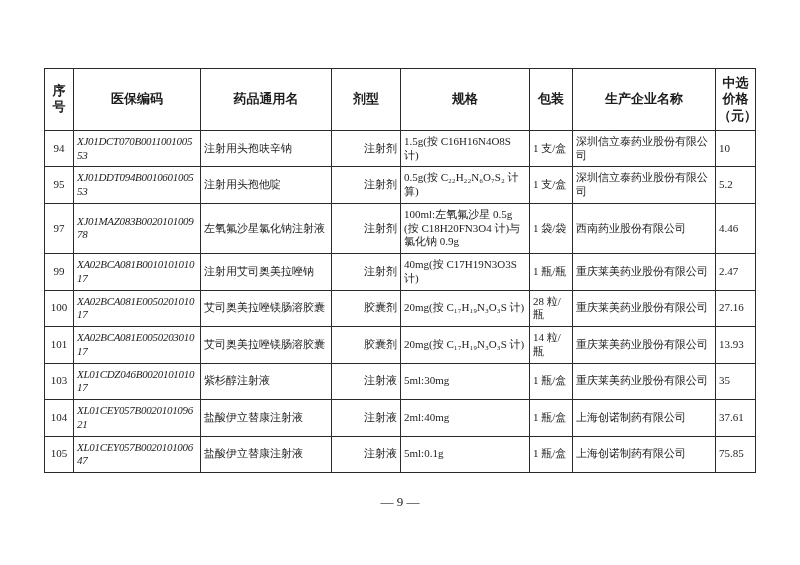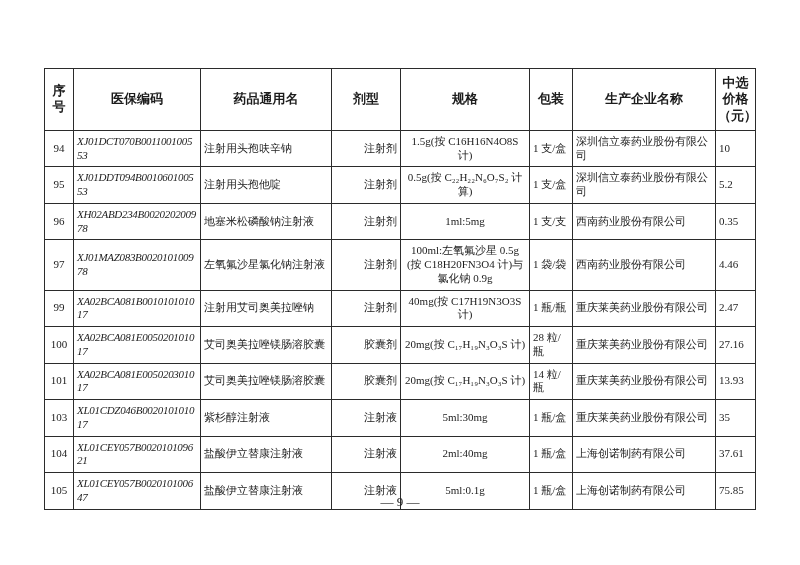--- a/index.html
+++ b/index.html
@@ -51,21 +51,21 @@
   col.c-form  { width: 69px; }
   col.c-spec  { width: 129px; }
   col.c-pack  { width: 43px; }
   col.c-mfr   { width: 143px; }
   col.c-price { width: 40px; }
 
   td.cell-seq   { text-align: center; }
   td.cell-code  { font-size: 10px; letter-spacing: -0.3px; text-align: left; font-style: italic; }
   td.cell-name  { text-align: left; }
   td.cell-form  { text-align: right; }
-  td.cell-spec  { font-size: 10.5px; text-align: center; }
+  td.cell-spec  { font-size: 10.5px; text-align: left; }
   td.cell-pack  { text-align: left; font-size: 10.5px; }
   td.cell-price { font-size: 10.5px; }
 
   .page-number {
     position: absolute;
     left: 0;
     right: 0;
     top: 494px;
     text-align: center;
     font-size: 13px;
@@ -115,30 +115,20 @@
           <td class="cell-seq">95</td>
           <td class="cell-code">XJ01DDT094B001060100553</td>
           <td class="cell-name">注射用头孢他啶</td>
           <td class="cell-form">注射剂</td>
           <td class="cell-spec">0.5g(按 C₂₂H₂₂N₆O₇S₂ 计算)</td>
           <td class="cell-pack">1 支/盒</td>
           <td class="cell-manufacturer">深圳信立泰药业股份有限公司</td>
           <td class="cell-price">5.2</td>
         </tr>
         <tr>
-          <td class="cell-seq">96</td>
-          <td class="cell-code">XH02ABD234B002020200978</td>
-          <td class="cell-name">地塞米松磷酸钠注射液</td>
-          <td class="cell-form">注射剂</td>
-          <td class="cell-spec">1ml:5mg</td>
-          <td class="cell-pack">1 支/支</td>
-          <td class="cell-manufacturer">西南药业股份有限公司</td>
-          <td class="cell-price">0.35</td>
-        </tr>
-        <tr>
           <td class="cell-seq">97</td>
           <td class="cell-code">XJ01MAZ083B002010100978</td>
           <td class="cell-name">左氧氟沙星氯化钠注射液</td>
           <td class="cell-form">注射剂</td>
           <td class="cell-spec">100ml:左氧氟沙星 0.5g(按 C18H20FN3O4 计)与氯化钠 0.9g</td>
           <td class="cell-pack">1 袋/袋</td>
           <td class="cell-manufacturer">西南药业股份有限公司</td>
           <td class="cell-price">4.46</td>
         </tr>
         <tr>

